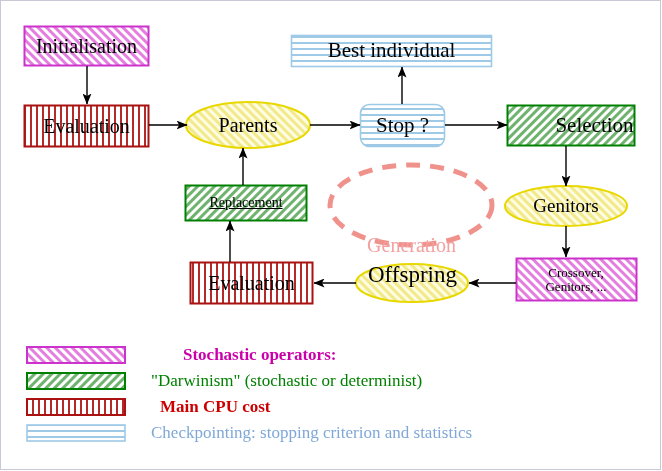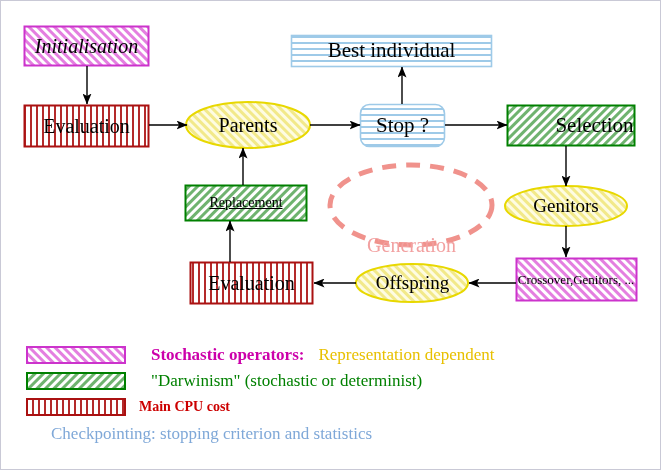--- a/index.html
+++ b/index.html
@@ -78,21 +78,21 @@
   <line x1="402" y1="104" x2="402" y2="67" stroke="#000" stroke-width="1.4" marker-end="url(#arrowhead)"></line>
   <line x1="445" y1="125" x2="507" y2="125" stroke="#000" stroke-width="1.4" marker-end="url(#arrowhead)"></line>
   <line x1="566" y1="146" x2="566" y2="186" stroke="#000" stroke-width="1.4" marker-end="url(#arrowhead)"></line>
   <line x1="566" y1="226" x2="566" y2="257" stroke="#000" stroke-width="1.4" marker-end="url(#arrowhead)"></line>
   <line x1="516" y1="283" x2="469" y2="283" stroke="#000" stroke-width="1.4" marker-end="url(#arrowhead)"></line>
   <line x1="356" y1="283" x2="314" y2="283" stroke="#000" stroke-width="1.4" marker-end="url(#arrowhead)"></line>
   <line x1="230" y1="262" x2="230" y2="221" stroke="#000" stroke-width="1.4" marker-end="url(#arrowhead)"></line>
   <line x1="243" y1="185" x2="243" y2="148" stroke="#000" stroke-width="1.4" marker-end="url(#arrowhead)"></line>
 </svg>
 
-<div class="node" style="left:24px;top:26px;width:125px;height:40px;font-size:20px;font-style:italic;">
+<div class="node" style="left:24px;top:26px;width:125px;height:40px;font-size:20px;">
   <span>Initialisation</span>
 </div>
 
 <div class="node" style="left:24px;top:105px;width:125px;height:42px;font-size:20px;">
   <span>Evaluation</span>
 </div>
 
 <div class="node" style="left:186px;top:103px;width:124px;height:45px;font-size:20px;text-align:right;">
   <span>Parents</span>
 </div>
@@ -106,61 +106,60 @@
 </div>
 
 <div class="node" style="left:507px;top:105px;width:128px;height:41px;font-size:21px;padding-left:47px;">
   <span>Selection</span>
 </div>
 
 <div class="node" style="left:505px;top:186px;width:122px;height:40px;font-size:19px;">
   <span>Genitors</span>
 </div>
 
-<div class="node" style="left:516px;top:258px;width:120px;height:43px;font-size:13px;flex-direction:row;justify-content:center;">
+<div class="node" style="left:516px;top:258px;width:120px;height:43px;font-size:13px;flex-direction:column;justify-content:center;">
   <span>Crossover,</span>
   <span>Genitors, ...</span>
 </div>
 
-<div class="node" style="left:356px;top:264px;width:113px;height:38px;font-size:19px;justify-content:center;">
+<div class="node" style="left:356px;top:256px;width:113px;height:38px;font-size:23px;justify-content:center;">
   <span>Offspring</span>
 </div>
 
 <div class="node" style="left:190px;top:262px;width:123px;height:42px;font-size:20px;">
   <span>Evaluation</span>
 </div>
 
 <div class="node" style="left:185px;top:185px;width:122px;height:36px;font-size:14px;text-decoration:underline;">
   <span>Replacement</span>
 </div>
 
 <div class="node" style="left:330px;top:190px;width:163px;height:30px;font-size:20px;color:#f2a0a0;margin-top:40px;">
   <span>Generation</span>
 </div>
 
-<div class="legend-row" style="left:26px;top:346px;height:18px;">
+<div class="legend-row" style="left:26px;top:346px;height:18px;gap:32px;">
   <svg class="swatch" width="100" height="18" viewBox="0 0 100 18" xmlns="http://www.w3.org/2000/svg">
     <rect x="1" y="1" width="98" height="16" fill="url(#patMagenta)" stroke="#cc33cc" stroke-width="2"></rect>
   </svg>
   <span class="lgtext" style="margin-left:25px;font-size:17px;color:#cc00aa;font-weight:bold;">Stochastic operators:</span>
-  <span class="lgtext" style="margin-left:14px;font-size:17px;color:#e8c000;">Representation dependent</span>
 </div>
 
 <div class="legend-row" style="left:26px;top:372px;height:18px;">
   <svg class="swatch" width="100" height="18" viewBox="0 0 100 18" xmlns="http://www.w3.org/2000/svg">
     <rect x="1" y="1" width="98" height="16" fill="url(#patGreen)" stroke="#008000" stroke-width="2"></rect>
   </svg>
   <span class="lgtext" style="margin-left:25px;font-size:17px;color:#008000;">"Darwinism" (stochastic or determinist)</span>
 </div>
 
 <div class="legend-row" style="left:26px;top:398px;height:18px;">
   <svg class="swatch" width="100" height="18" viewBox="0 0 100 18" xmlns="http://www.w3.org/2000/svg">
     <rect x="1" y="1" width="98" height="16" fill="url(#patRed)" stroke="#aa1111" stroke-width="2"></rect>
   </svg>
-  <span class="lgtext" style="margin-left:13px;font-size:14px;color:#cc0000;font-weight:bold;">Main CPU cost</span>
+  <span class="lgtext" style="margin-left:34px;font-size:17px;color:#cc0000;font-weight:bold;">Main CPU cost</span>
 </div>
 
-<div class="legend-row" style="left:26px;top:424px;height:18px;flex-direction:column;">
+<div class="legend-row" style="left:26px;top:424px;height:18px;">
   <svg class="swatch" width="100" height="18" viewBox="0 0 100 18" xmlns="http://www.w3.org/2000/svg">
     <rect x="1" y="1" width="98" height="16" fill="url(#patBlue)" stroke="#9ecae8" stroke-width="1.6"></rect>
   </svg>
   <span class="lgtext" style="margin-left:25px;font-size:17px;color:#7fa8d8;">Checkpointing: stopping criterion and statistics</span>
 </div>
 
 </body></html>

